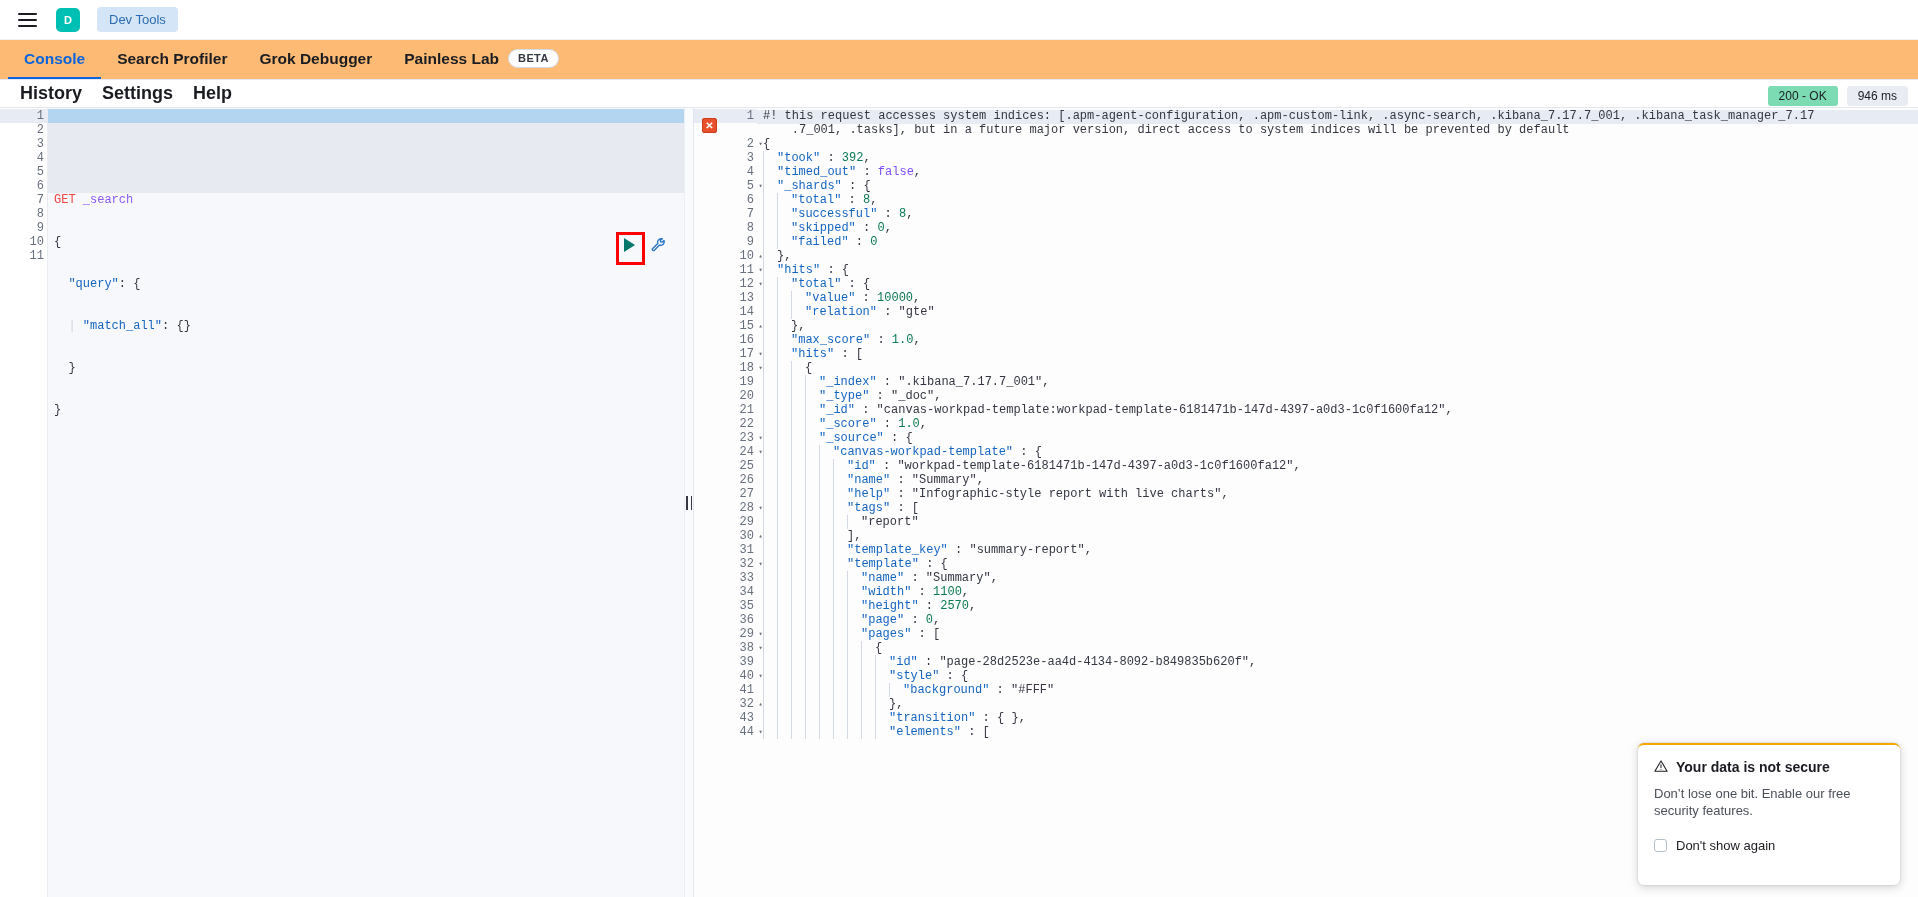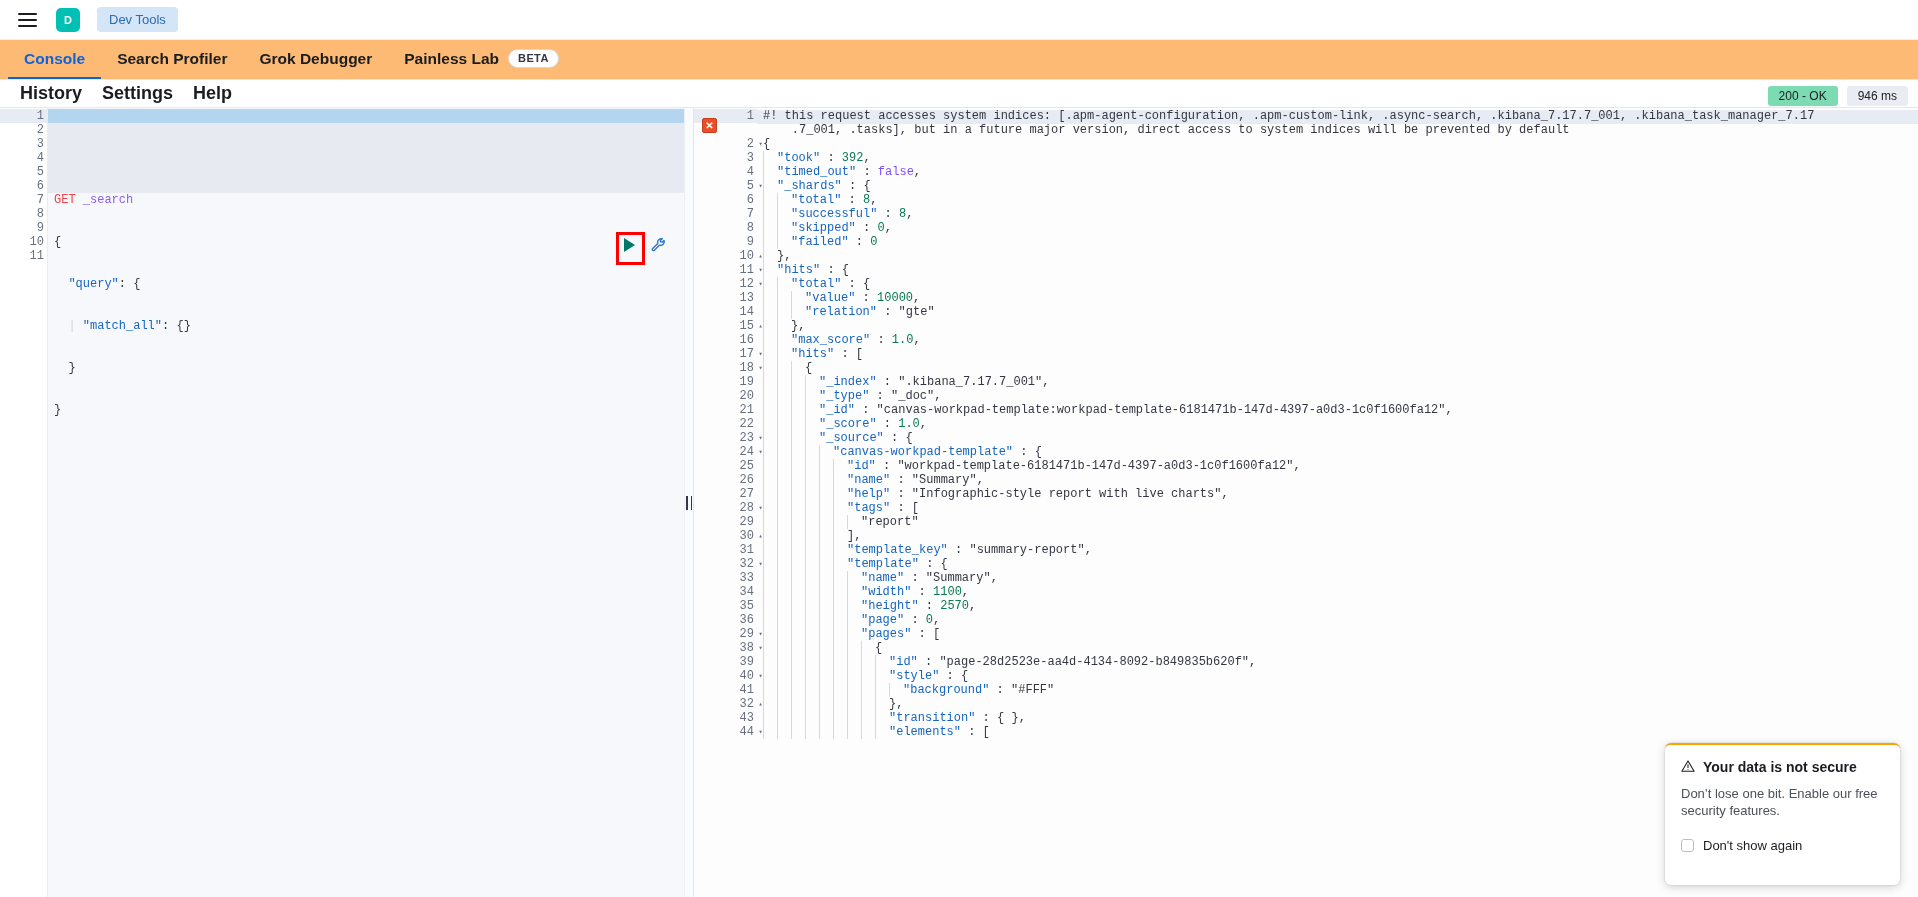--- a/index.html
+++ b/index.html
@@ -154,21 +154,21 @@
   .scroll-dot {
     position:absolute; right:4px; top:9px; width:6px; height:6px;
     border-radius:50%; background:#b5bcc8;
   }
 
   
   .ig { display:inline-block; border-left:1px solid #d3d9e4; height:14px; vertical-align:top; }
 
   
   .toast {
-    position:absolute; right:18px; bottom:12px; width:235px;
+    position:absolute; right:18px; bottom:12px; width:262px;
     background:#ffffff; border-radius:6px; border-top:2px solid #f5a700;
     box-shadow:0 2px 10px rgba(0,0,0,.18), 0 0 0 1px rgba(0,0,0,.05);
     padding:14px 16px 16px; z-index:20;
   }
   .toast-title {
     display:flex; align-items:center; gap:8px; font-size:14px; font-weight:700;
     color:#1a1c21; margin-bottom:9px;
   }
   .toast-text { font-size:13px; color:#4b5159; line-height:1.35; margin-bottom:18px; }
   .toast-check { display:flex; align-items:center; gap:9px; margin-bottom:16px; cursor:pointer; }

